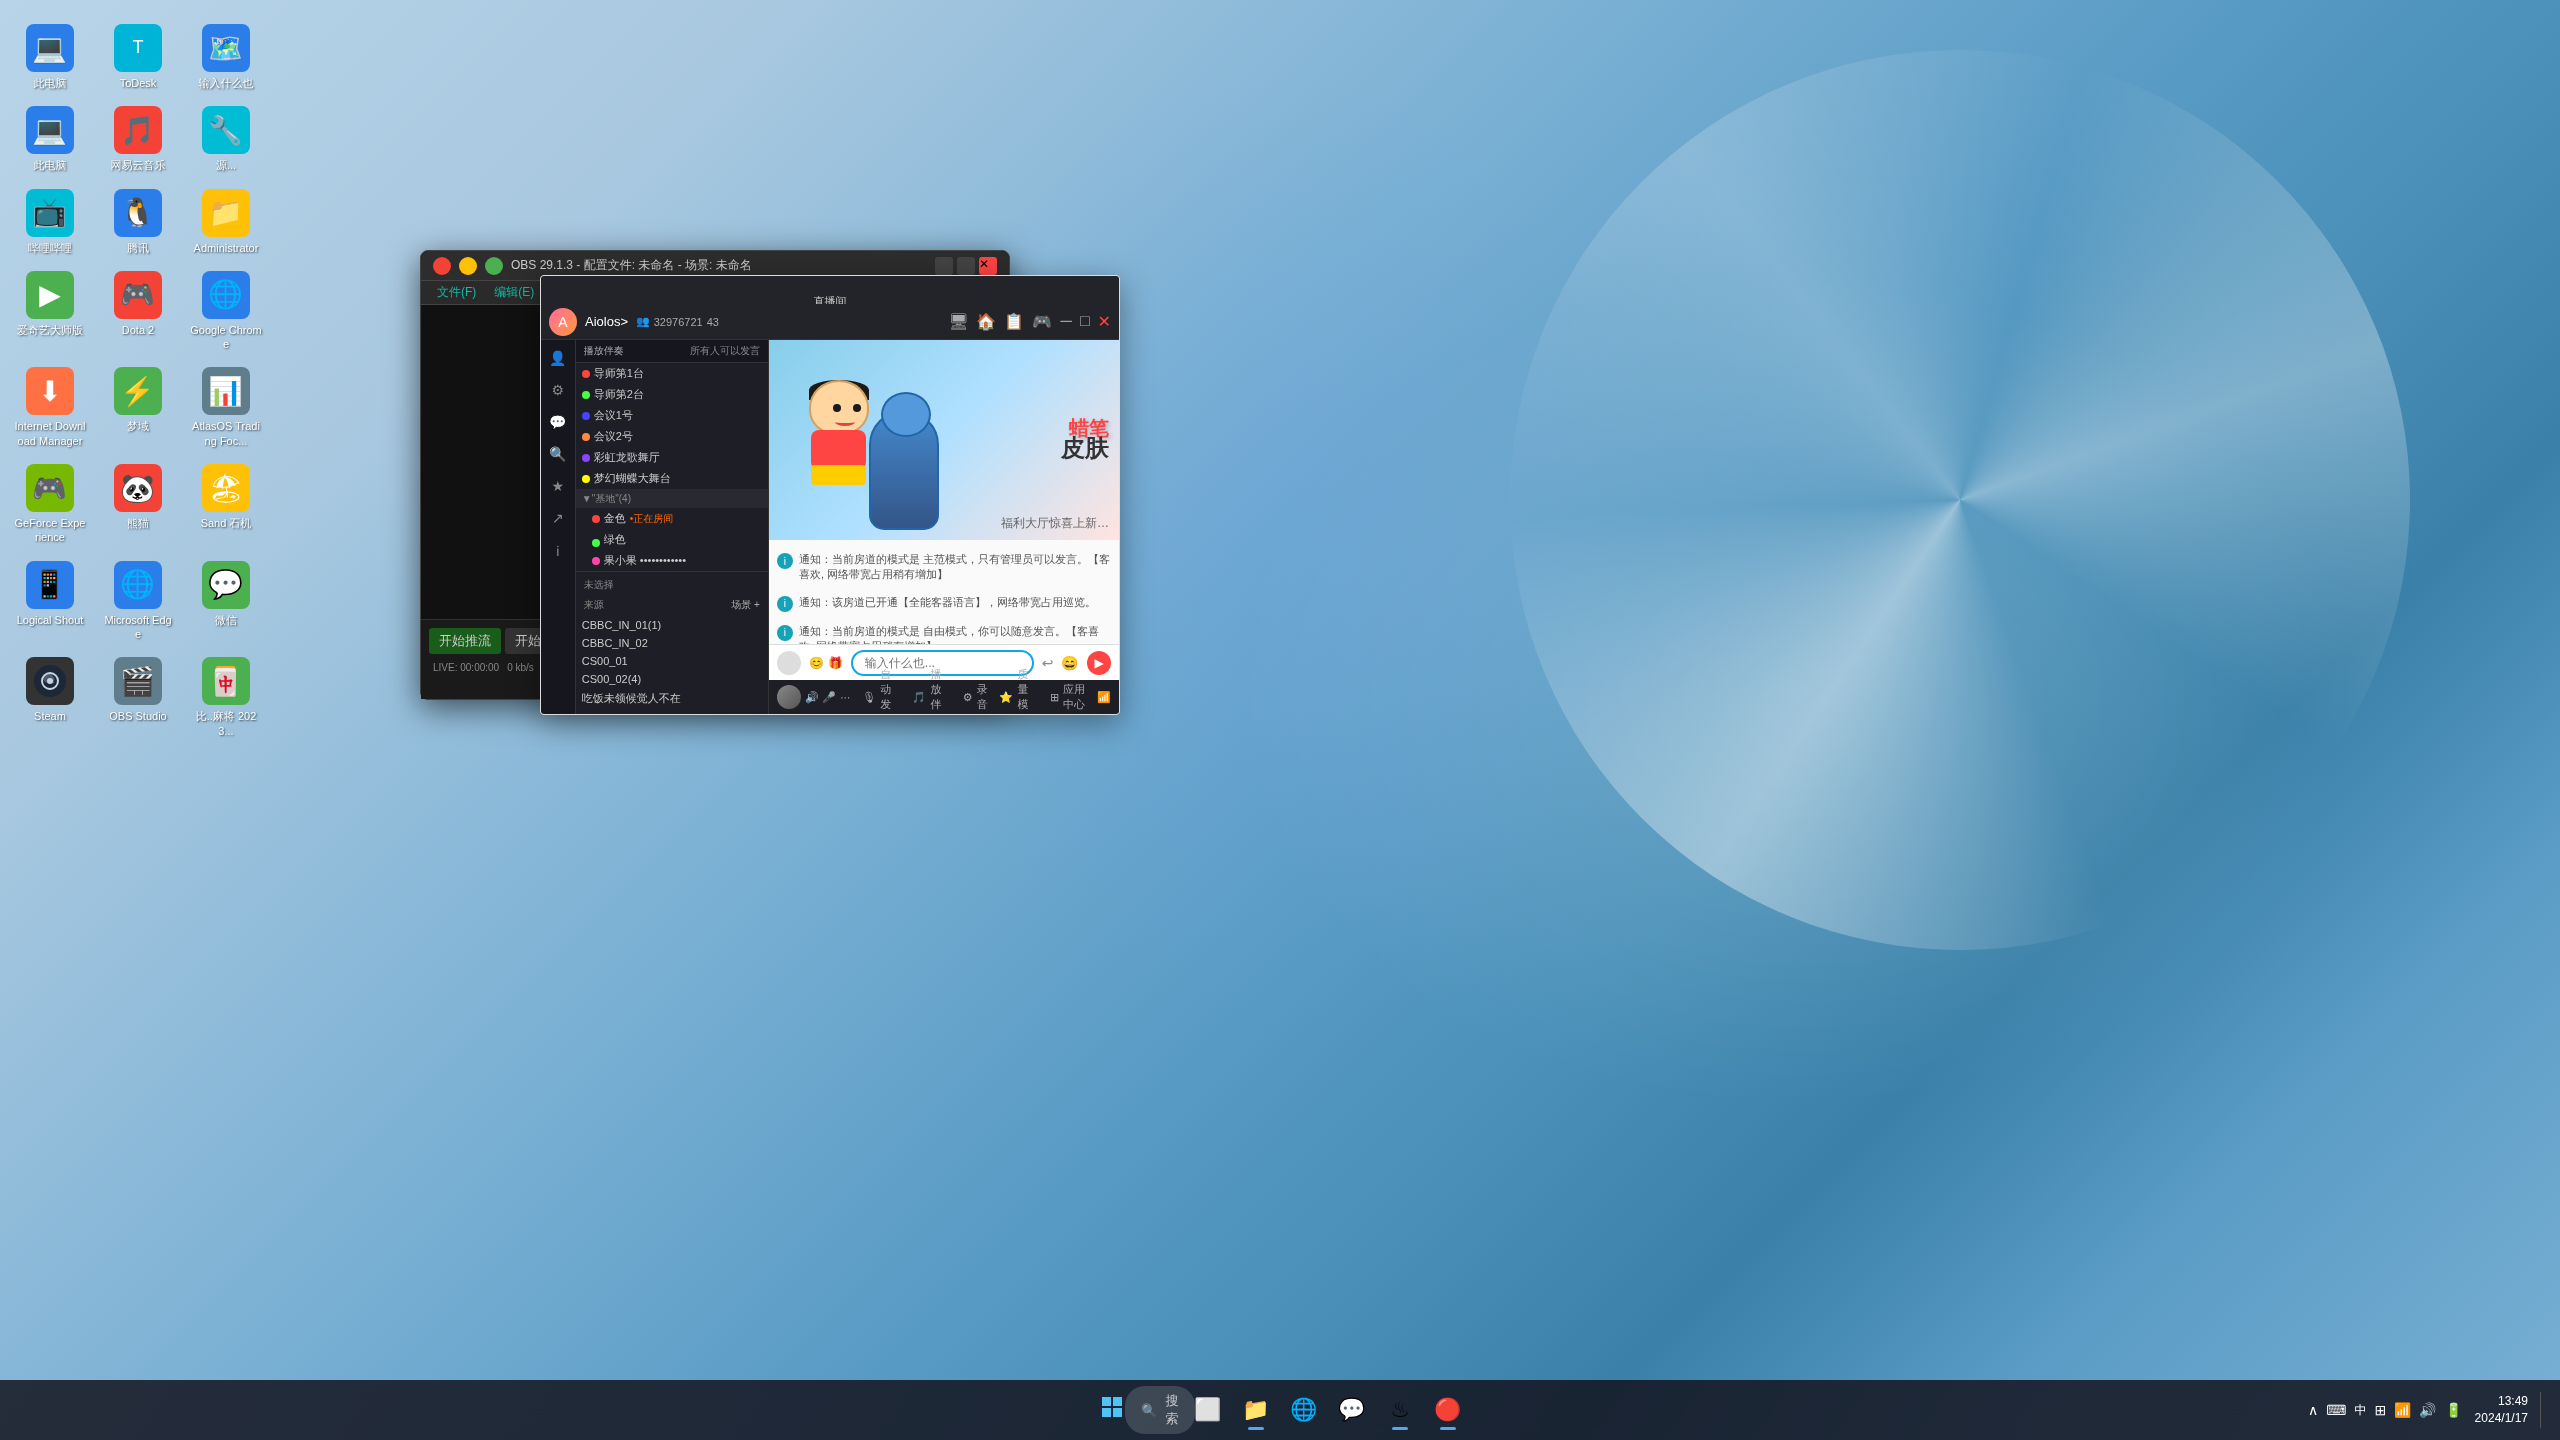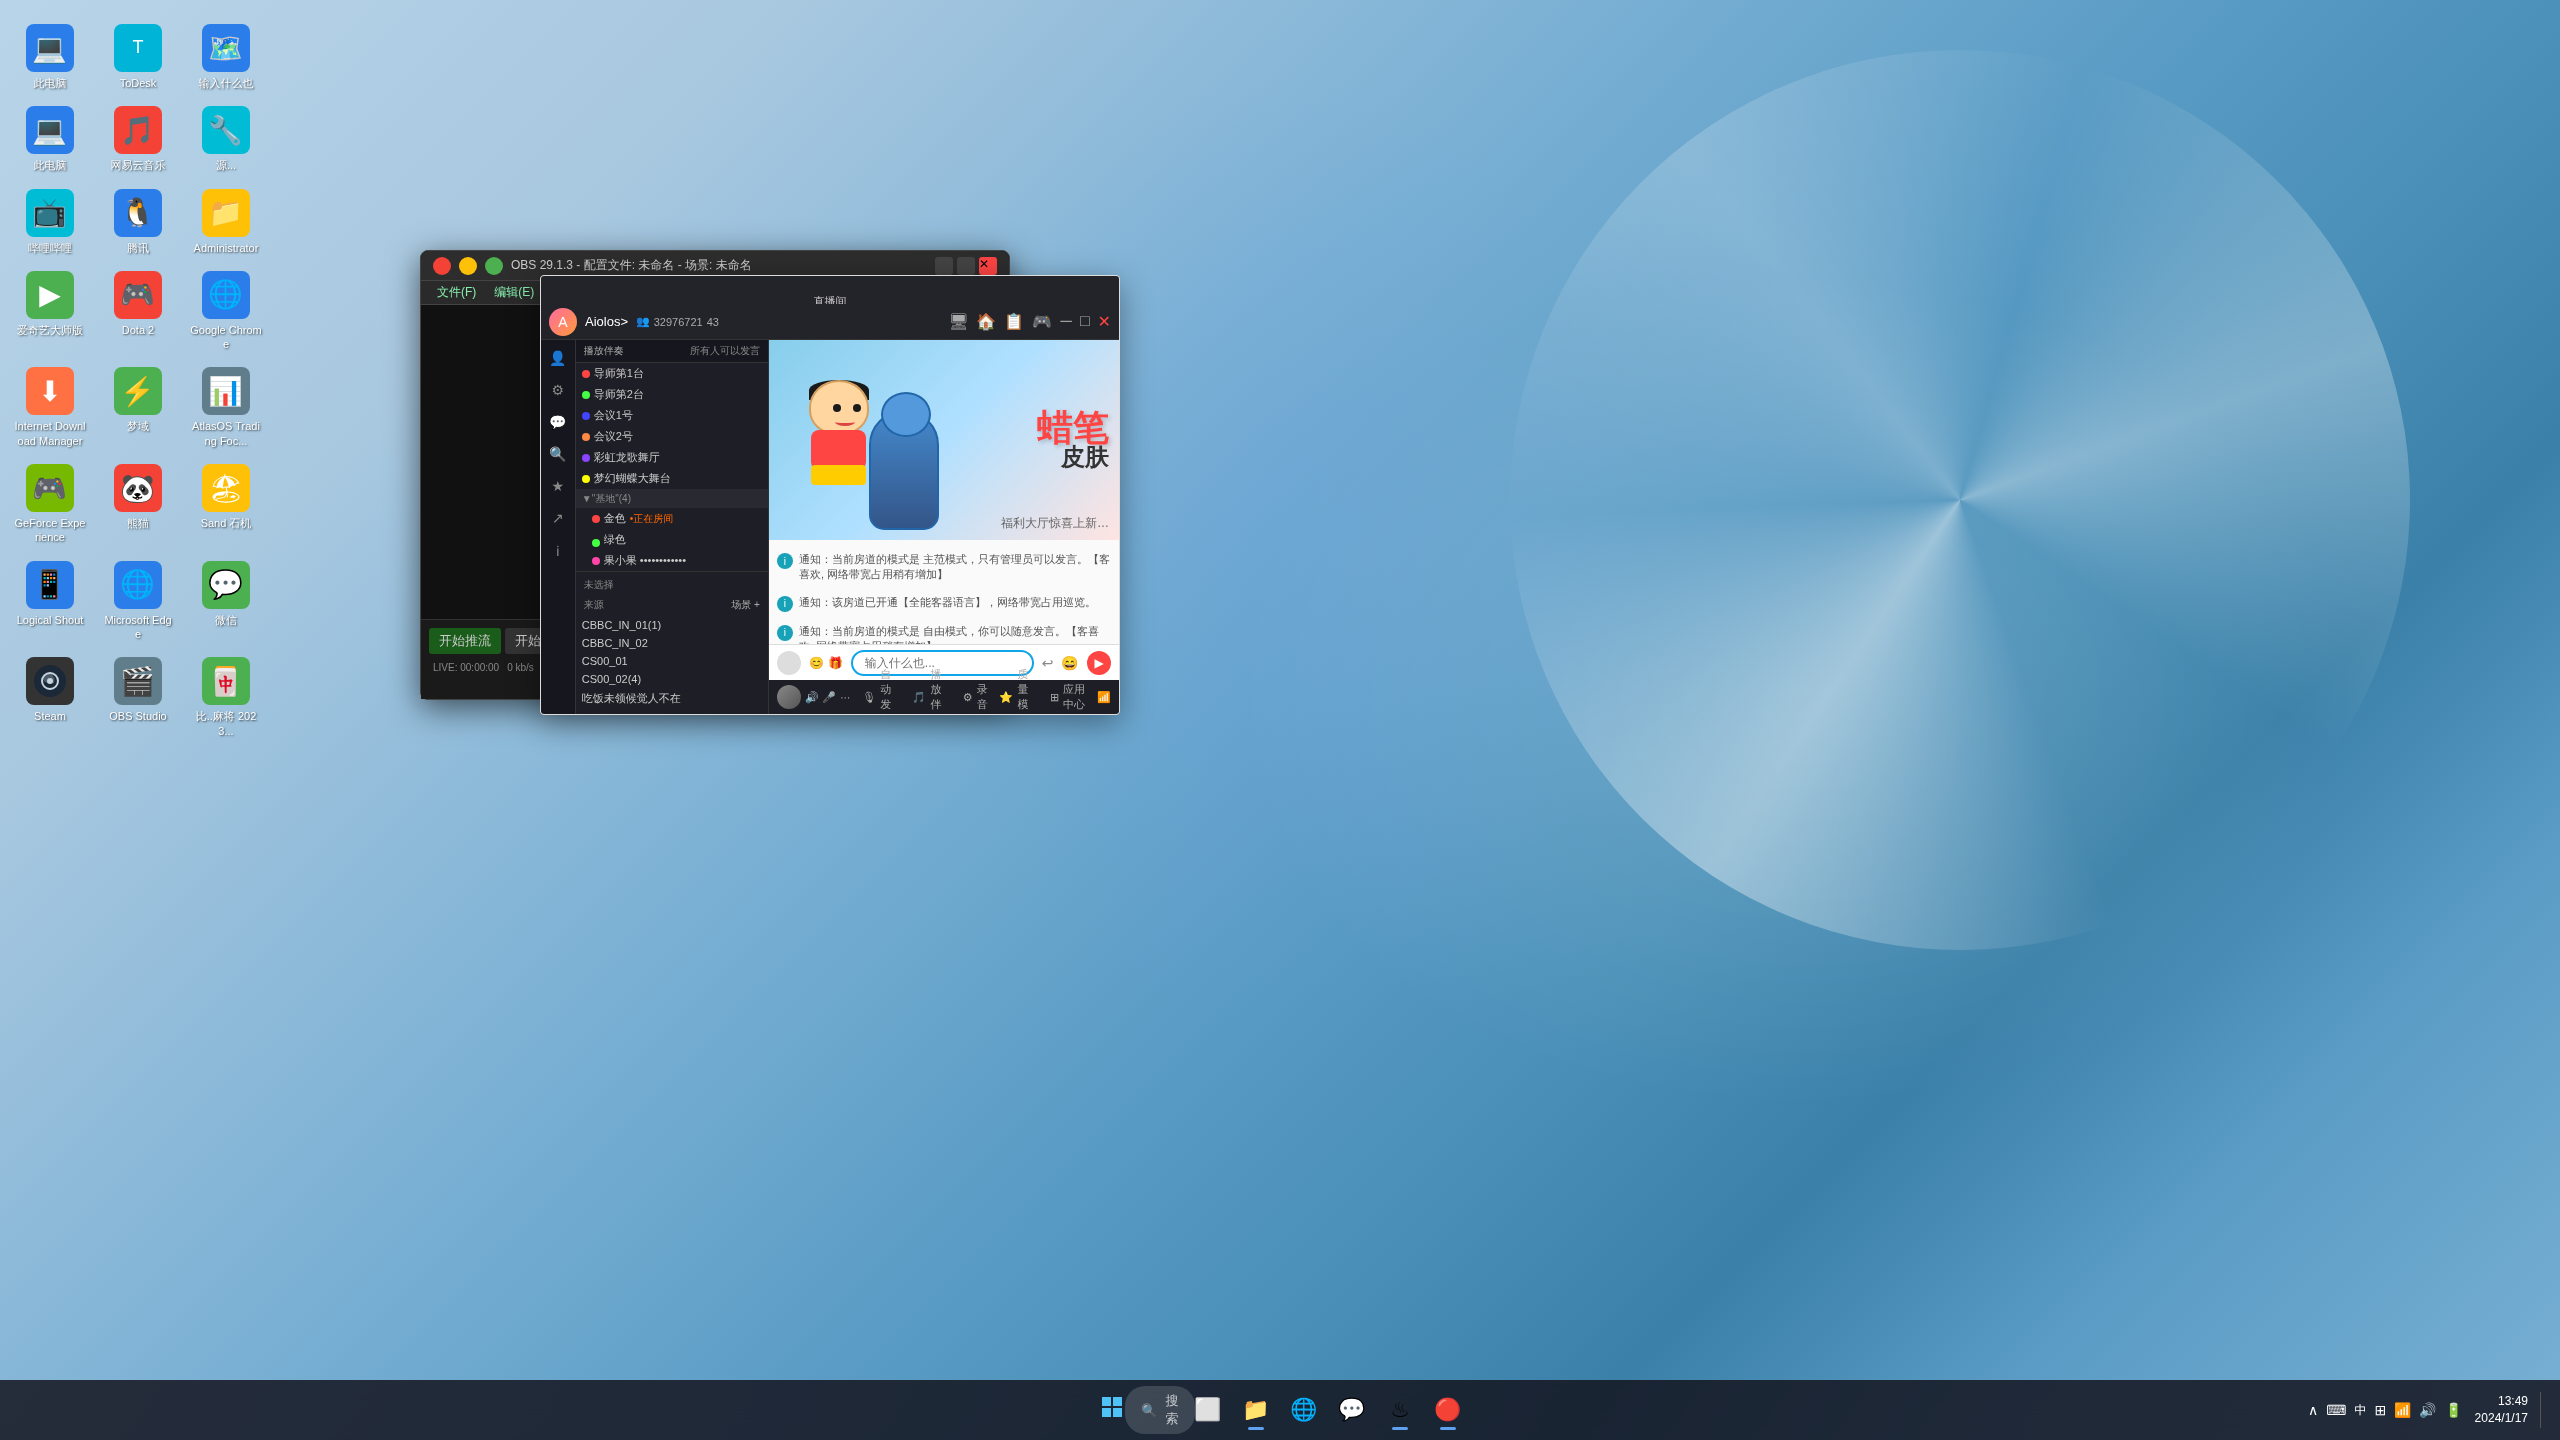--- a/index.html
+++ b/index.html
@@ -245,21 +245,21 @@
       height: 24px;
       background: #2a2a2a;
       display: flex;
       align-items: center;
       padding: 0 8px;
       gap: 2px;
       border-bottom: 1px solid #444;
     }
 
     .obs-menu-item {
-      color: #86efac;
+      color: #14b8a6;
       font-size: 12px;
       padding: 2px 8px;
       cursor: pointer;
       border-radius: 3px;
     }
 
     .obs-body {
       display: flex;
       flex: 1;
       overflow: hidden;
@@ -564,21 +564,21 @@
 
     .banner-text {
       position: absolute;
       right: 10px;
       top: 50%;
       transform: translateY(-50%);
       text-align: right;
     }
 
     .banner-title {
-      font-size: 36px;
+      font-size: 20px;
       font-weight: bold;
       color: #ff4444;
       text-shadow: 2px 2px 4px rgba(0,0,0,0.2);
       line-height: 1.2;
     }
 
     .banner-promo {
       position: absolute;
       bottom: 8px;
       right: 10px;

